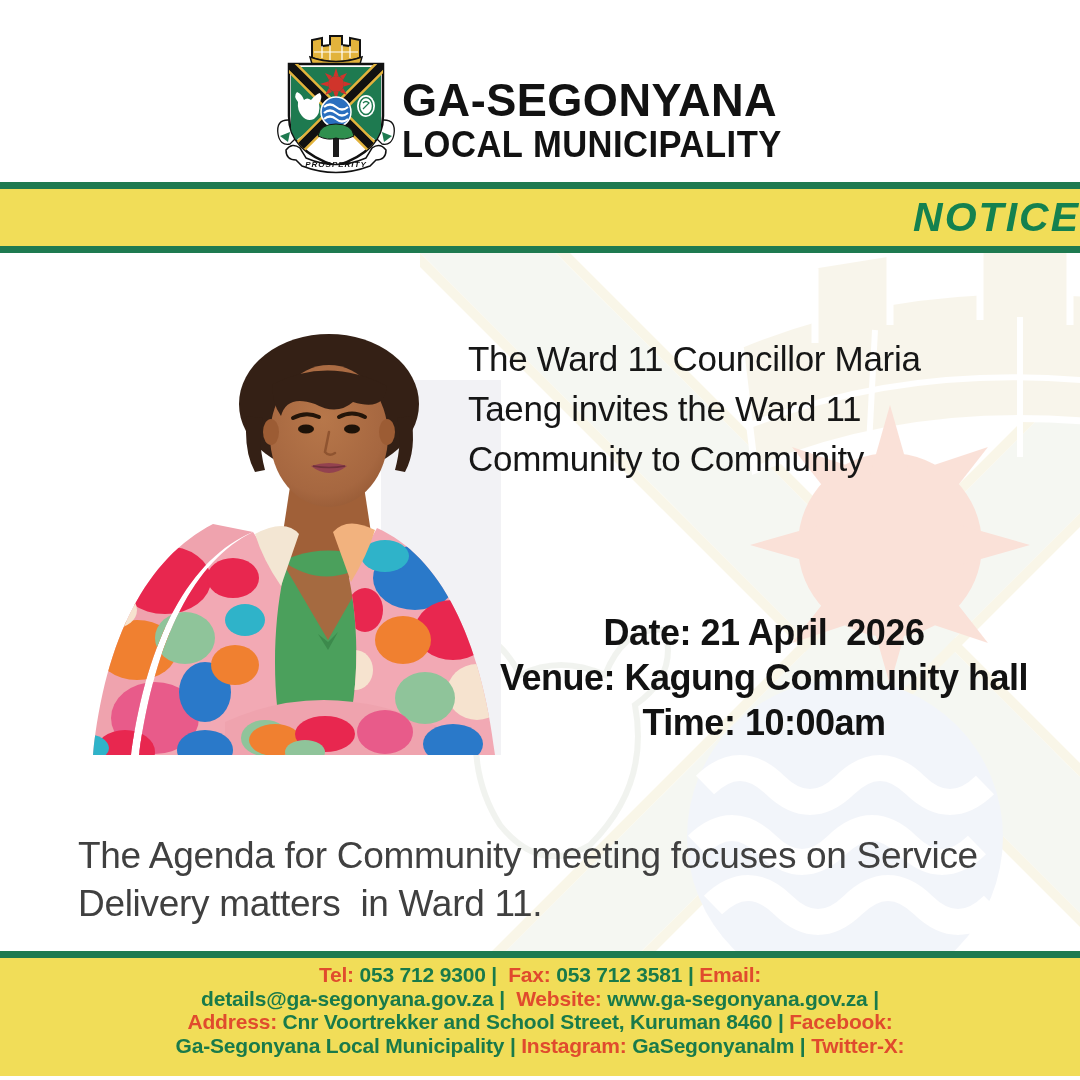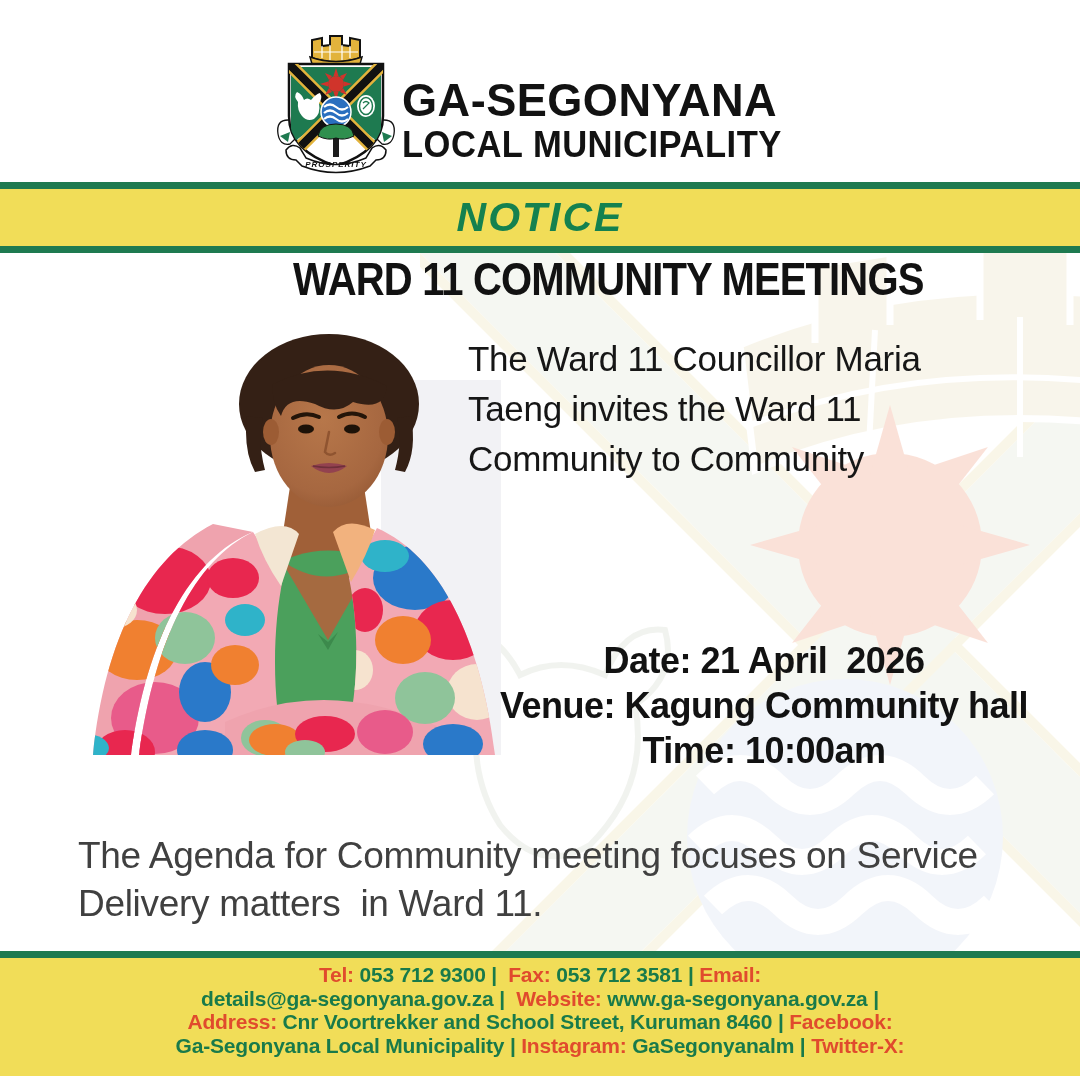--- a/index.html
+++ b/index.html
@@ -11,34 +11,34 @@
 
   
   .crest{position:absolute;left:274px;top:24px;width:124px;height:158px;}
   .org-title{position:absolute;left:402px;top:76px;line-height:1;}
   .org-line1{font-size:47px;font-weight:900;letter-spacing:.5px;transform:scaleX(.96);transform-origin:left;white-space:pre;}
   .org-line2{font-size:36px;font-weight:900;letter-spacing:.5px;margin-top:4px;transform:scaleX(.96);transform-origin:left;white-space:pre;}
 
   
   .banner{position:absolute;left:0;top:182px;width:1080px;height:71px;background:var(--yellow,#F1DD58);
           border-top:7px solid var(--green,#1E7A50);border-bottom:7px solid var(--green,#1E7A50);box-sizing:border-box;
-          display:flex;align-items:center;justify-content:center;}
+          display:flex;align-items:center;justify-content:flex-end;}
   .notice{font-size:41px;font-weight:900;font-style:italic;letter-spacing:2px;color:var(--notice-green,#14814F);}
 
   
   .page-title{position:absolute;left:0;top:252px;width:1080px;text-align:center;}
   .page-title span{display:inline-block;font-size:46px;font-weight:900;letter-spacing:-1px;
                    transform:translateX(68px) scaleX(.87);transform-origin:center;white-space:pre;}
 
   
   .photo{position:absolute;left:85px;top:320px;width:416px;height:435px;}
   .invite{position:absolute;left:468px;top:334px;width:592px;text-align:left;
           font-size:35px;line-height:50px;color:#161616;letter-spacing:-.3px;}
   .details{position:absolute;left:468px;top:610px;width:592px;text-align:center;
-           font-size:36px;line-height:45px;font-weight:800;letter-spacing:-.5px;margin-top:28px;}
+           font-size:36px;line-height:45px;font-weight:800;letter-spacing:-.5px;}
   .invite .line,.details .line,.agenda .line{white-space:pre;}
   .caption{position:absolute;left:98px;top:756px;font-size:41px;font-weight:900;letter-spacing:.5px;}
   .agenda{position:absolute;left:78px;top:832px;width:940px;font-size:37px;line-height:48px;color:#404040;letter-spacing:-.3px;}
 
   
   .footer-rule{position:absolute;left:0;top:951px;width:1080px;height:7px;background:var(--green,#1E7A50);}
   .footer{position:absolute;left:0;top:958px;width:1080px;height:118px;background:var(--yellow,#F1DD58);
           text-align:center;font-weight:700;font-size:21px;line-height:23.6px;padding-top:5px;box-sizing:border-box;
           letter-spacing:-.2px;}
   .fline{white-space:pre;}
@@ -176,23 +176,20 @@
     <div class="org-title">
       <div class="org-line1">GA-SEGONYANA</div>
       <div class="org-line2">LOCAL MUNICIPALITY</div>
     </div>
   </div>
 
   <div class="banner">
     <span class="notice">NOTICE</span>
   </div>
 
-  <div class="page-title">
-    <span>WARD 11 COMMUNITY MEETINGS</span>
-  </div>
 
   <svg class="photo" viewBox="0 0 416 435">
     <defs>
       <clipPath id="jacketClip">
         <path d="M168,212 C105,238 62,318 46,435 L8,435 C20,318 62,238 128,204 L168,212 Z"></path>
         <path d="M292,208 C355,236 396,318 410,435 L256,435 C276,376 274,306 264,258 Z"></path>
         <path d="M168,212 C110,240 70,318 54,435 L200,435 C186,376 188,306 198,258 Z"></path>
         <path d="M140,402 Q240,356 352,406 L352,435 L140,435 Z"></path>
       </clipPath>
       <radialGradient id="skinG" cx="45%" cy="38%" r="75%">

